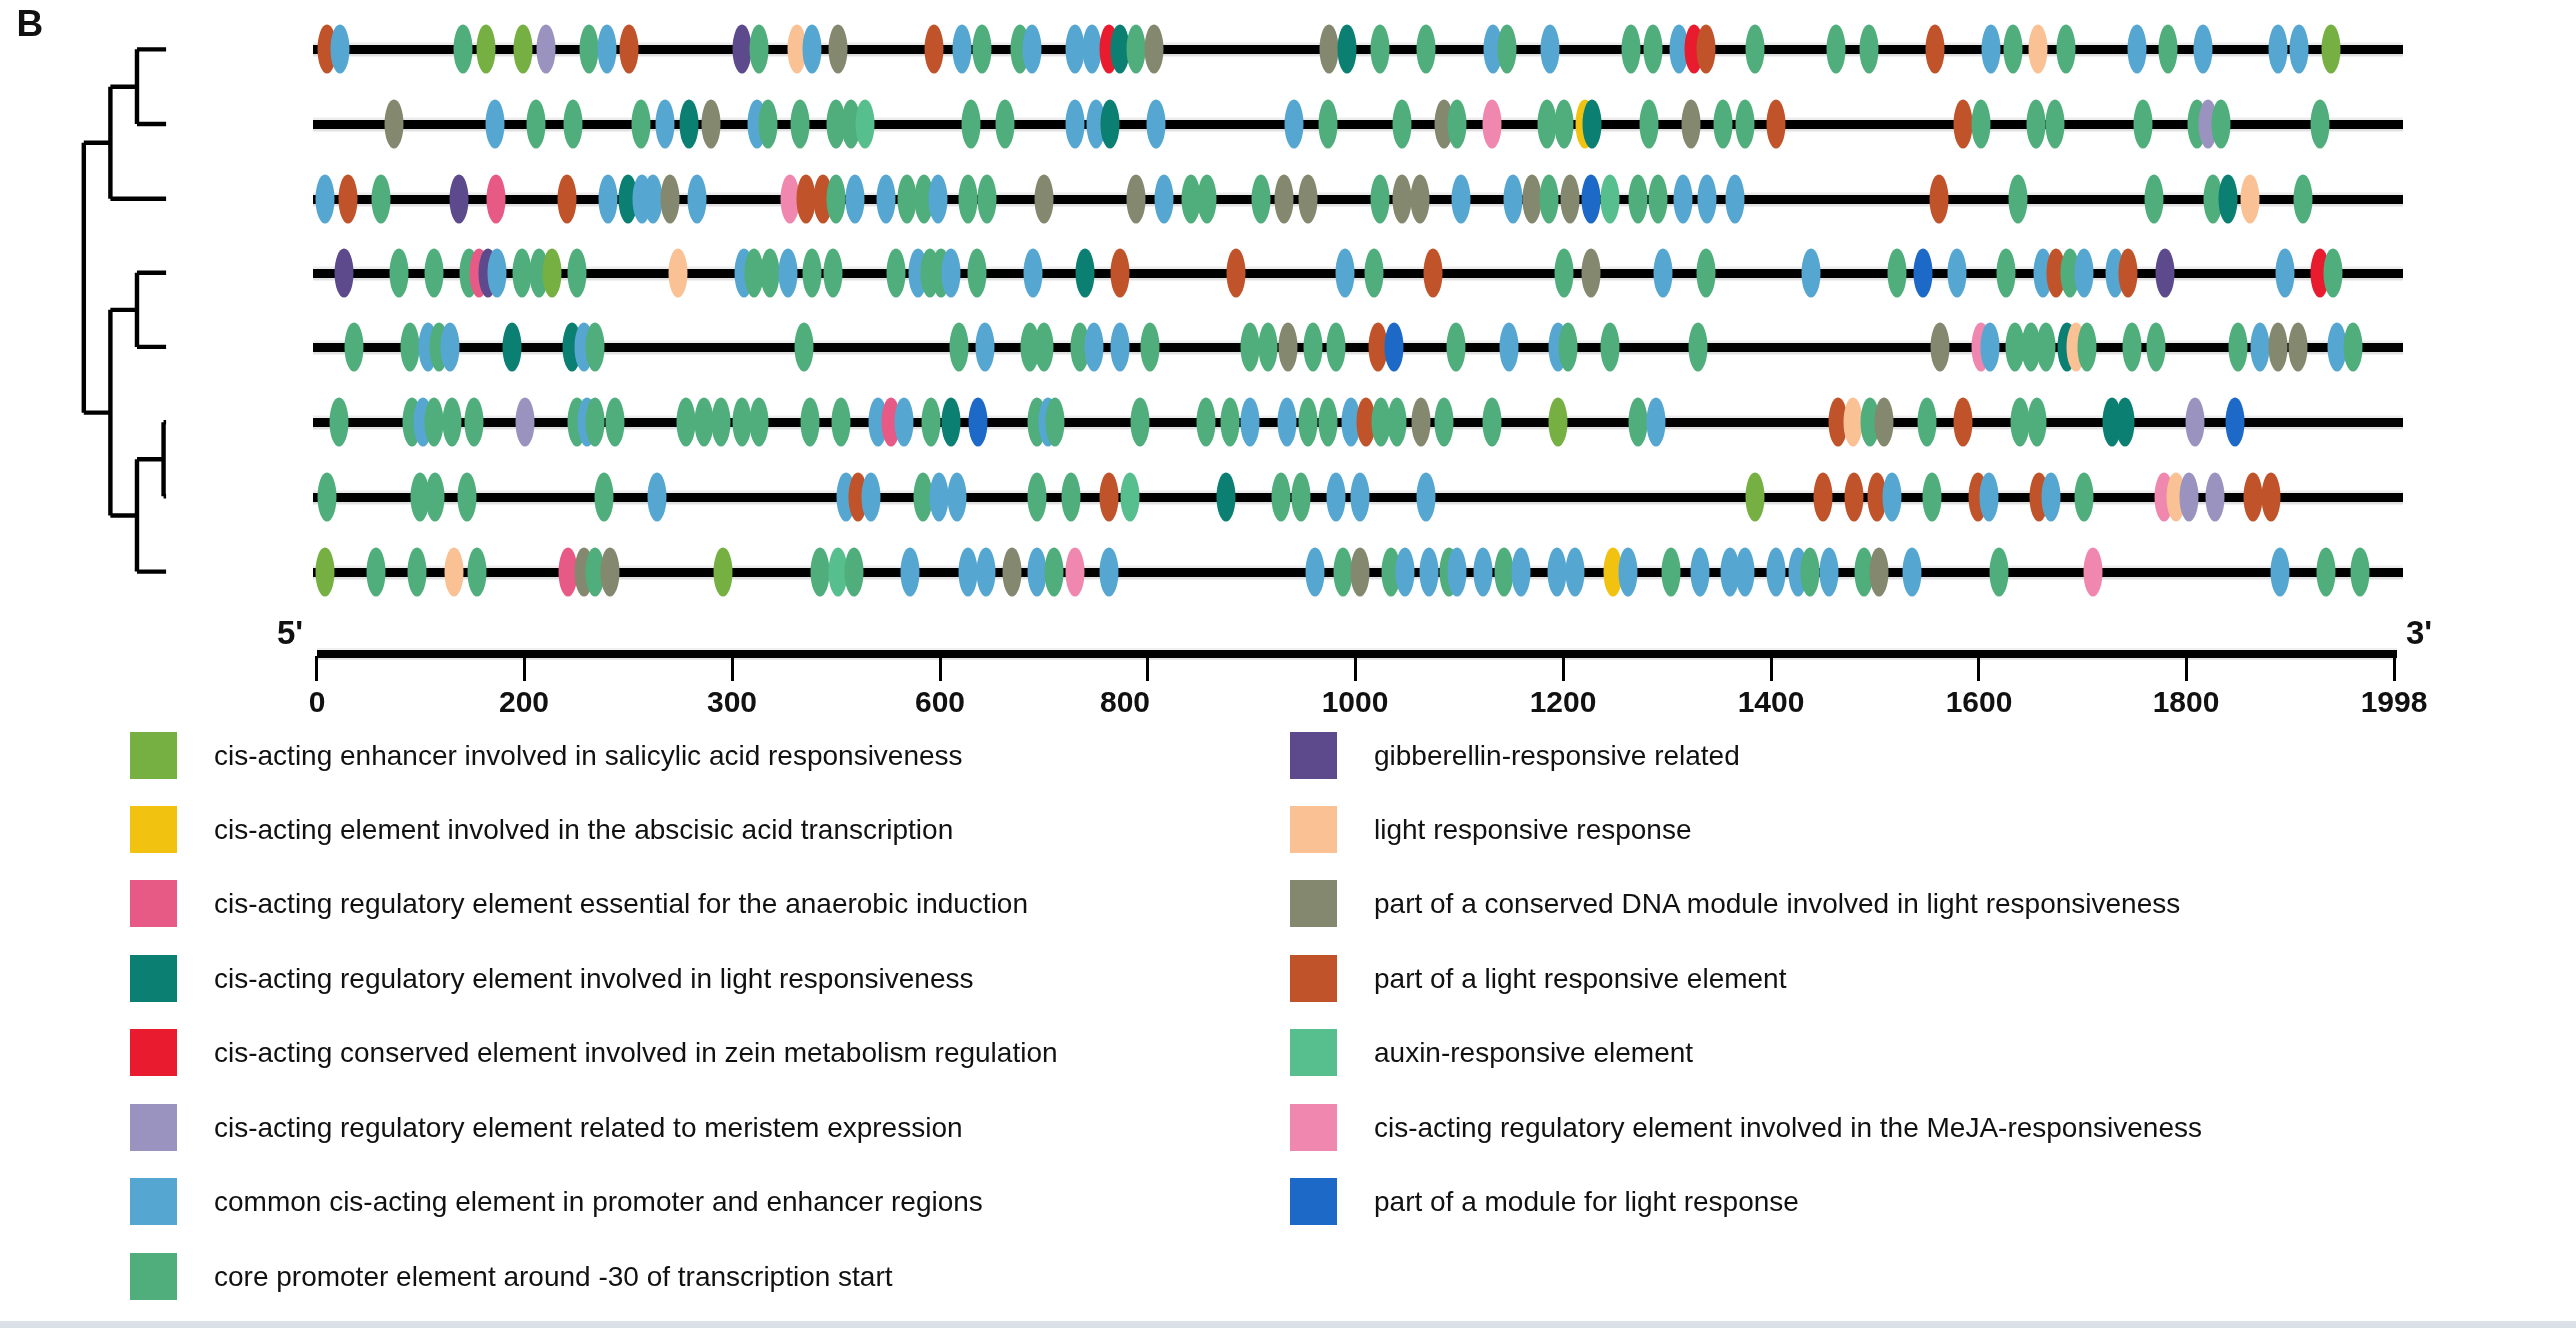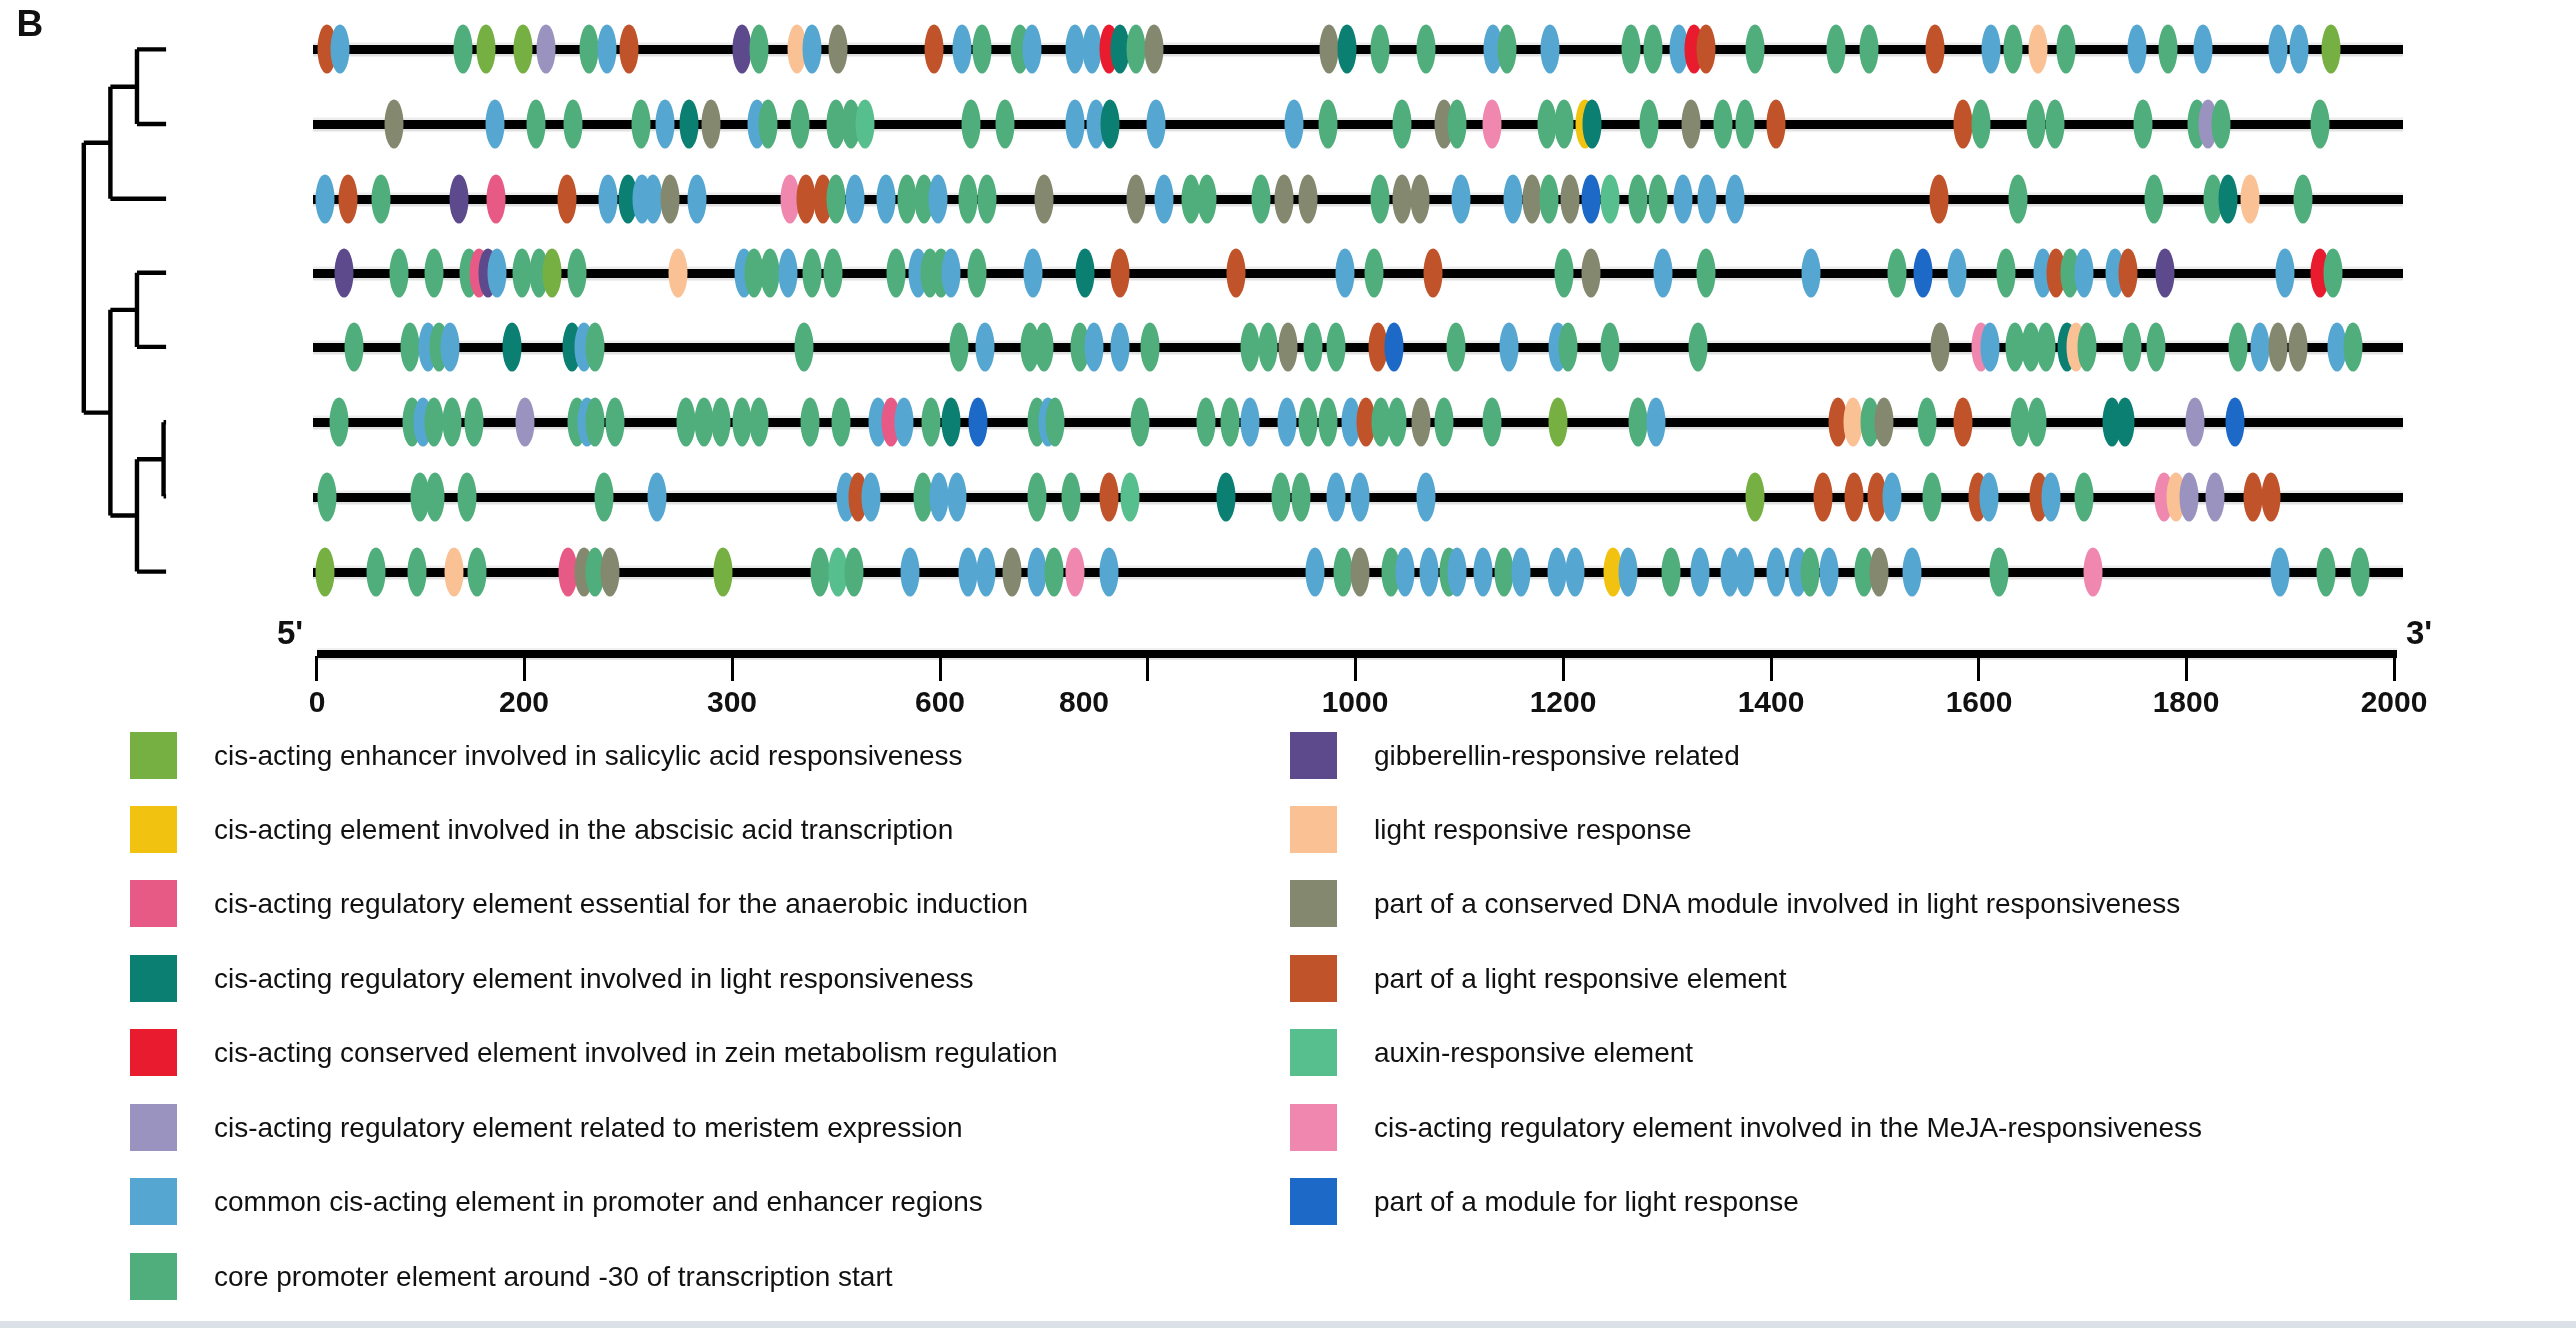--- a/index.html
+++ b/index.html
@@ -456,33 +456,33 @@
     <div class="axis-bar" id="axis-bar" style="left: 317px; top: 650px; width: 2080px;"></div>
   <div class="tick" style="left: 315px; top: 656px; height: 25px;"></div>
       <div class="tick-label" style="left: 317px; top: 685px;">0</div>
       <div class="tick" style="left: 523px; top: 656px; height: 25px;"></div>
       <div class="tick-label" style="left: 524px; top: 685px;">200</div>
       <div class="tick" style="left: 731px; top: 656px; height: 25px;"></div>
       <div class="tick-label" style="left: 732px; top: 685px;">300</div>
       <div class="tick" style="left: 939px; top: 656px; height: 25px;"></div>
       <div class="tick-label" style="left: 940px; top: 685px;">600</div>
       <div class="tick" style="left: 1146px; top: 656px; height: 25px;"></div>
-      <div class="tick-label" style="left: 1084px; top: 685px;">800</div>
+      <div class="tick-label" style="left: 1125px; top: 685px;">800</div>
       <div class="tick" style="left: 1354px; top: 656px; height: 25px;"></div>
       <div class="tick-label" style="left: 1355px; top: 685px;">1000</div>
       <div class="tick" style="left: 1562px; top: 656px; height: 25px;"></div>
       <div class="tick-label" style="left: 1563px; top: 685px;">1200</div>
       <div class="tick" style="left: 1770px; top: 656px; height: 25px;"></div>
       <div class="tick-label" style="left: 1771px; top: 685px;">1400</div>
       <div class="tick" style="left: 1977px; top: 656px; height: 25px;"></div>
       <div class="tick-label" style="left: 1979px; top: 685px;">1600</div>
       <div class="tick" style="left: 2185px; top: 656px; height: 25px;"></div>
       <div class="tick-label" style="left: 2186px; top: 685px;">1800</div>
       <div class="tick" style="left: 2393px; top: 656px; height: 25px;"></div>
-      <div class="tick-label" style="left: 2394px; top: 685px;">2000</div>
+      <div class="tick-label" style="left: 2394px; top: 685px;">1998</div>
     </div>
   <div id="legend">
       <div class="legend-item" style="left: 130px; top: 732px;">
         <div class="swatch" style="background: rgb(118, 176, 67);"></div>
         <div class="legend-text">cis-acting enhancer involved in salicylic acid responsiveness</div>
       </div>
       <div class="legend-item" style="left: 130px; top: 806px;">
         <div class="swatch" style="background: rgb(242, 194, 17);"></div>
         <div class="legend-text">cis-acting element involved in the abscisic acid transcription</div>
       </div>

